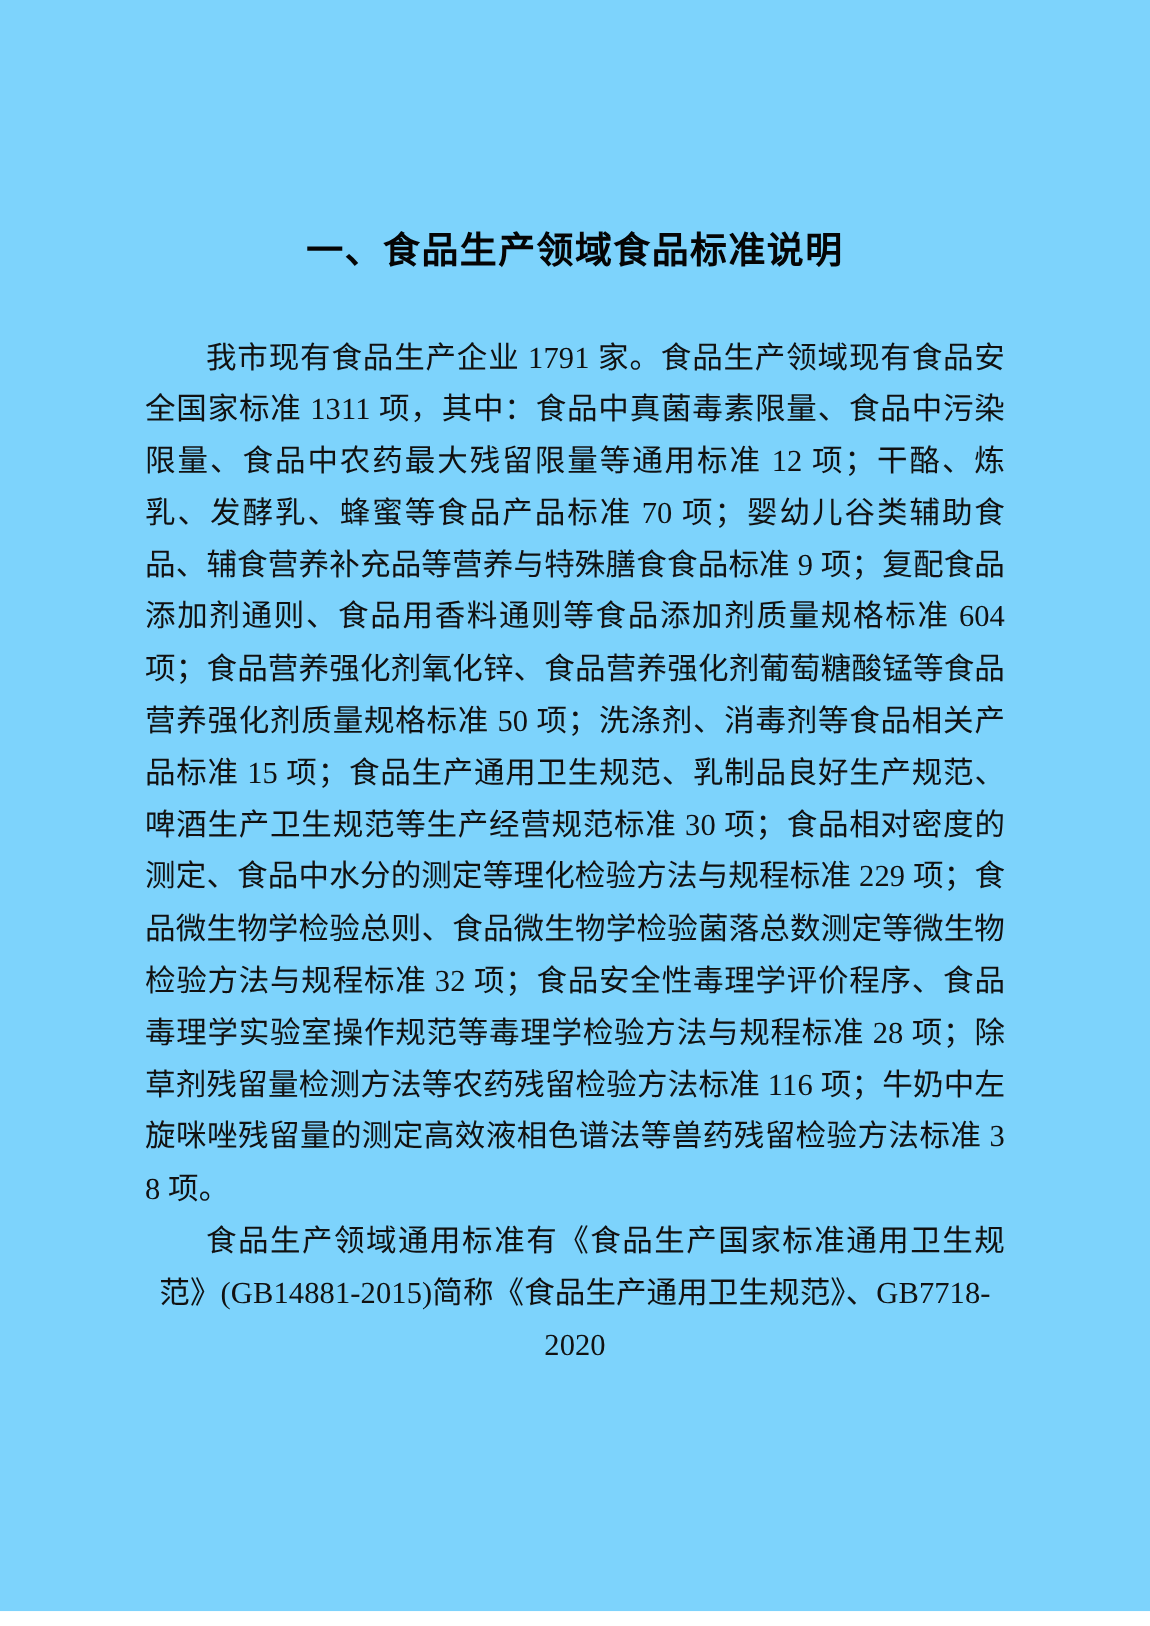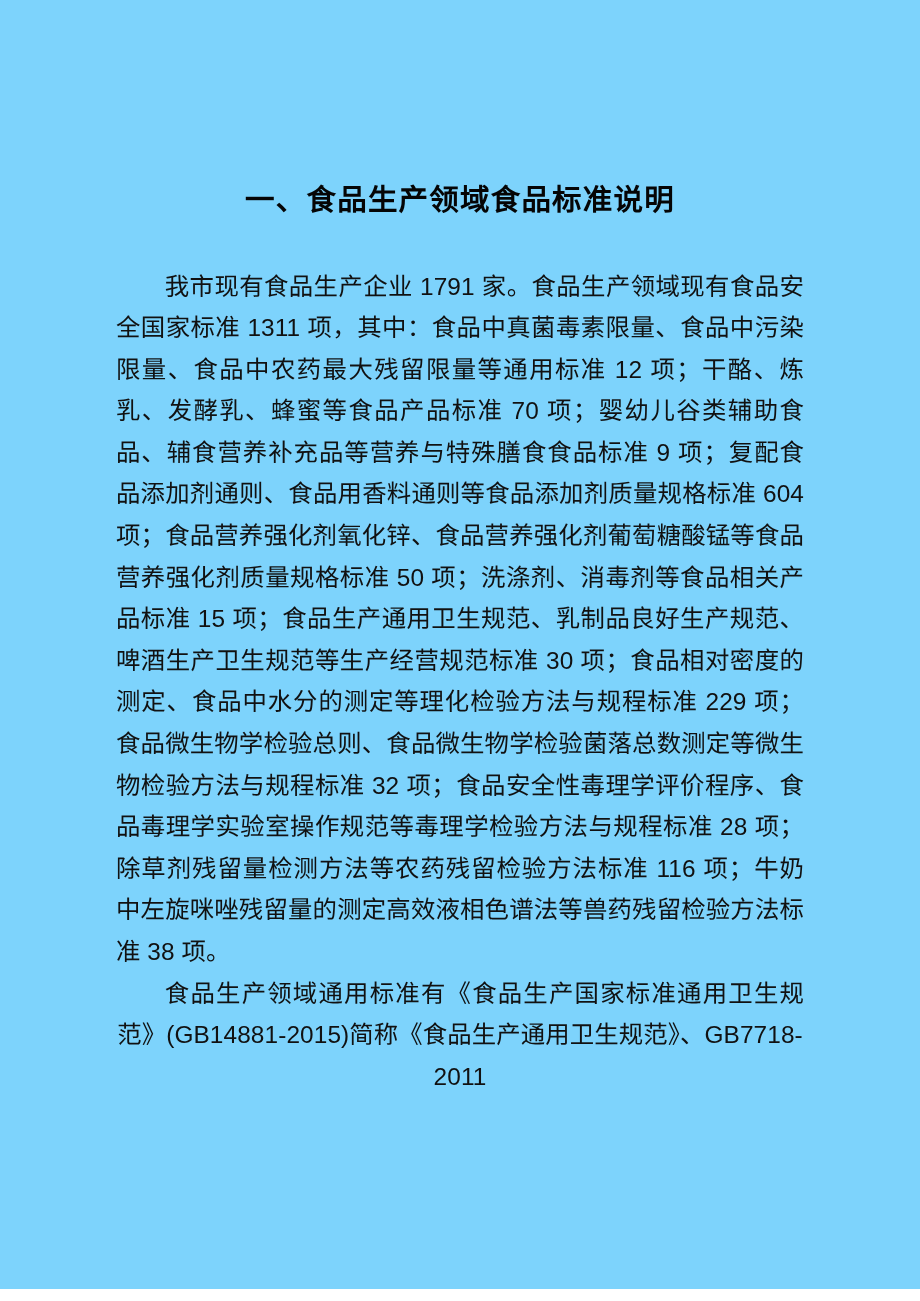--- a/index.html
+++ b/index.html
@@ -33,21 +33,21 @@
     font-size: 29.5px;
     line-height: 1.0;
     letter-spacing: 1.2px;
     text-align: center;
     color: #050505;
     margin: 0;
     padding-top: 186px;
     white-space: pre;
   }
   .body-para {
-    font-family: Liberation Sans, sans-serif;
+    font-family: Liberation Serif, serif;
     font-size: 24.4px;
     line-height: 41.6px;
     text-align: justify;
     text-justify: inter-character;
     text-align-last: left;
     color: #111111;
     margin: 0;
     letter-spacing: 0.1px;
     word-break: break-all;
   }
@@ -69,17 +69,17 @@
 <body>
 
 <div class="page">
 
   <div class="content">
 
     <h1 class="doc-title">一、食品生产领域食品标准说明</h1>
 
     <p class="body-para para-first">我市现有食品生产企业 1791 家。食品生产领域现有食品安全国家标准 1311 项，其中：食品中真菌毒素限量、食品中污染限量、食品中农药最大残留限量等通用标准 12 项；干酪、炼乳、发酵乳、蜂蜜等食品产品标准 70 项；婴幼儿谷类辅助食品、辅食营养补充品等营养与特殊膳食食品标准 9 项；复配食品添加剂通则、食品用香料通则等食品添加剂质量规格标准 604 项；食品营养强化剂氧化锌、食品营养强化剂葡萄糖酸锰等食品营养强化剂质量规格标准 50 项；洗涤剂、消毒剂等食品相关产品标准 15 项；食品生产通用卫生规范、乳制品良好生产规范、啤酒生产卫生规范等生产经营规范标准 30 项；食品相对密度的测定、食品中水分的测定等理化检验方法与规程标准 229 项；食品微生物学检验总则、食品微生物学检验菌落总数测定等微生物检验方法与规程标准 32 项；食品安全性毒理学评价程序、食品毒理学实验室操作规范等毒理学检验方法与规程标准 28 项；除草剂残留量检测方法等农药残留检验方法标准 116 项；牛奶中左旋咪唑残留量的测定高效液相色谱法等兽药残留检验方法标准 38 项。</p>
 
-    <p class="body-para para-last"><span>食品生产领域通用标准有《食品生产国家标准通用卫生规范》(GB14881-2015)简称《食品生产通用卫生规范》、GB7718-</span><span class="tail-line">2011</span></p>
+    <p class="body-para para-last"><span>食品生产领域通用标准有《食品生产国家标准通用卫生规范》(GB14881-2015)简称《食品生产通用卫生规范》、GB7718-</span><span class="tail-line">2020</span></p>
 
   </div>
 
 </div>
 
 </body></html>

